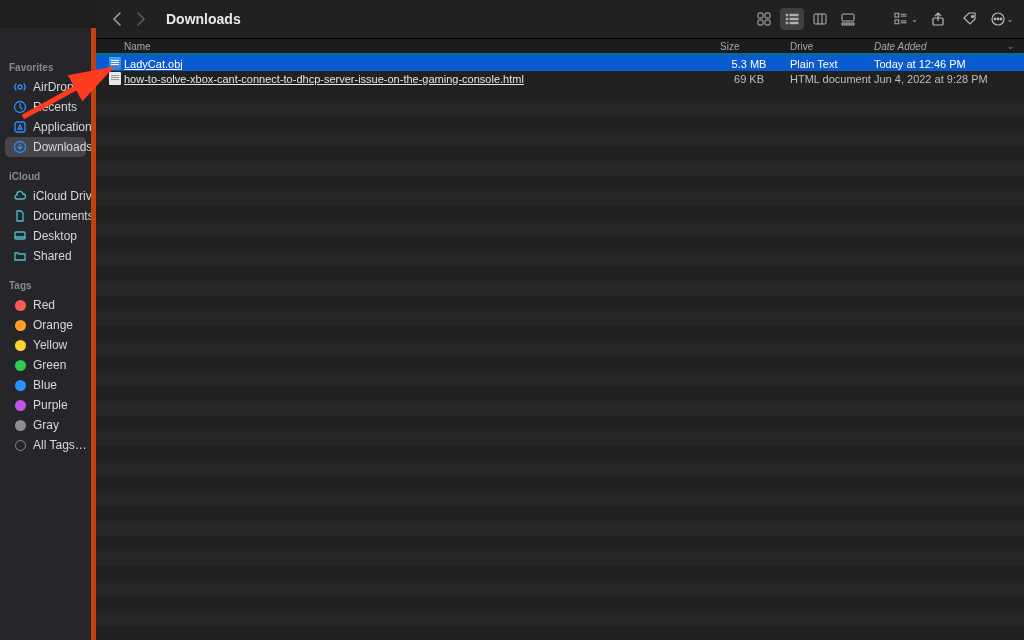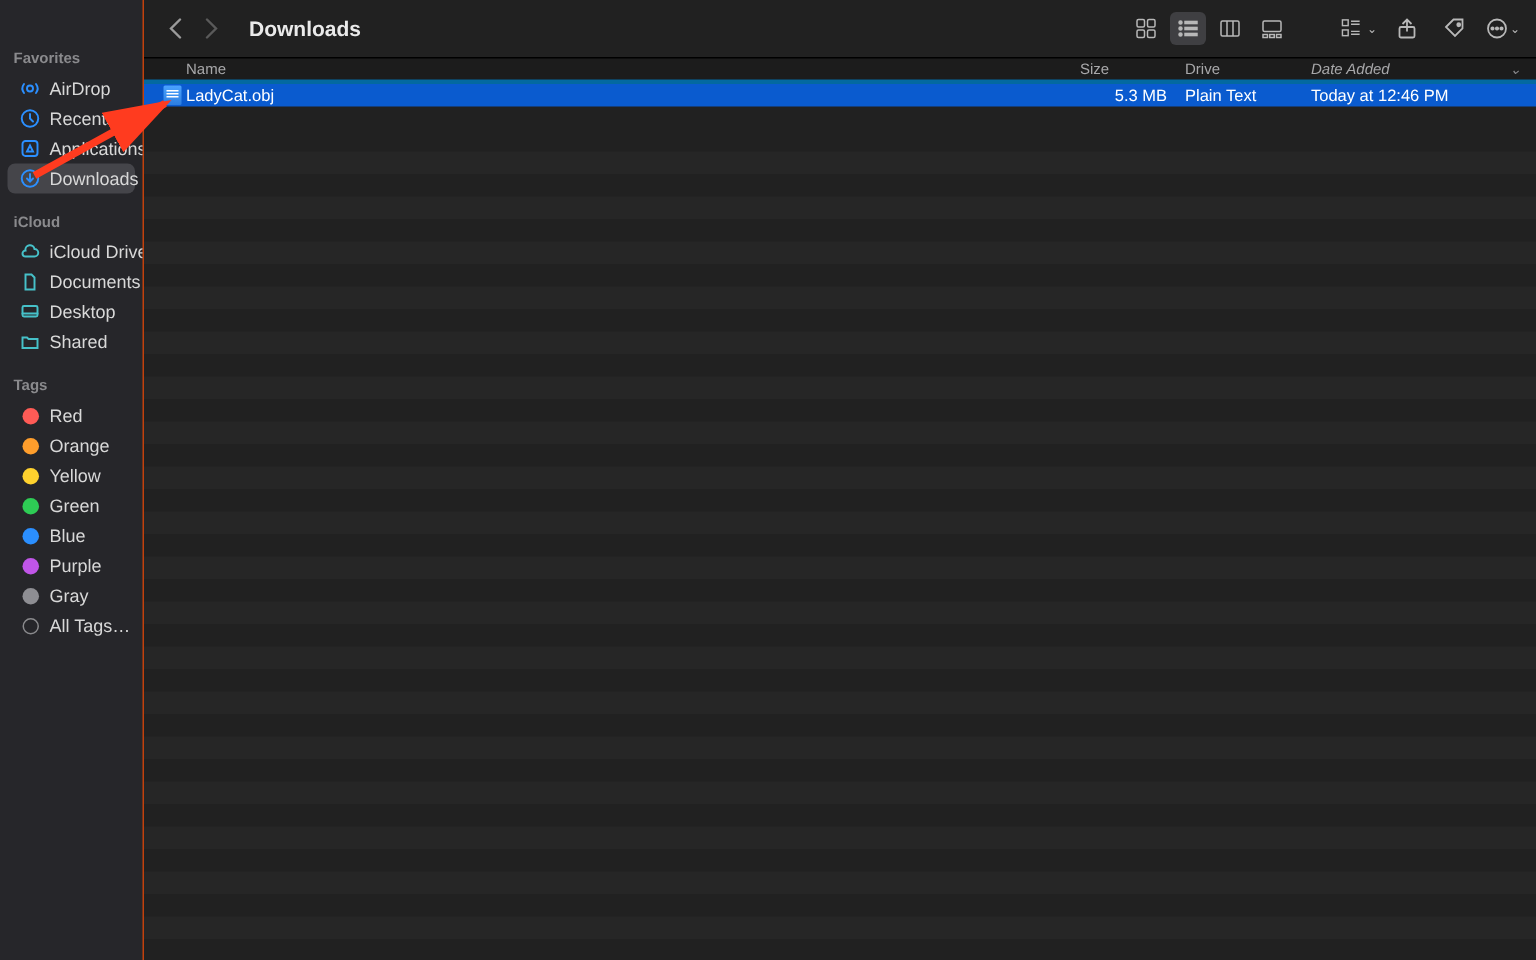--- a/index.html
+++ b/index.html
@@ -1,20 +1,20 @@
 <!DOCTYPE html>
 <html><head>
 <meta charset="utf-8">
 <style>
   * { margin: 0; padding: 0; box-sizing: border-box; font-family: -apple-system, BlinkMacSystemFont, "Helvetica Neue", sans-serif; }
   body { width: 1024px; height: 640px; background: #1e1e1e; color: #ccc; overflow: hidden; font-size: 12px; }
   .window { display: flex; width: 100%; height: 100%; }
 
   
-  .sidebar { width: 96px; flex: 0 0 96px; background: #26262a; padding: 30px 0 0 0; overflow: hidden; border-right: 1px solid #c2410c; }
+  .sidebar { width: 96px; flex: 0 0 96px; background: #26262a; padding: 30px 0 0 0; overflow: hidden; border-right: 5px solid #c2410c; margin-top: 28px; }
   .side-header { color: #8a8a8d; font-size: 10px; font-weight: 600; padding: 4px 9px 4px 9px; }
   .side-item { display: flex; align-items: center; gap: 6px; padding: 3px 8px; border-radius: 5px; margin: 0 5px; cursor: default; color: #d8d8d8; font-size: 12px; white-space: nowrap; }
   .side-item.active { background: #45454a; }
   .side-icon { width: 14px; height: 14px; flex: 0 0 14px; display: flex; align-items: center; justify-content: center; }
   .tag-dot { width: 11px; height: 11px; border-radius: 50%; }
   .tag-all { width: 11px; height: 11px; border-radius: 50%; border: 1.5px solid #8a8a8d; }
 
   
   .main { flex: 1; display: flex; flex-direction: column; background: #212121; }
   .toolbar { height: 38px; display: flex; align-items: center; padding: 0 10px; gap: 8px; }
@@ -34,22 +34,22 @@
   .list-header { display: flex; align-items: center; height: 18px; border-top: 1px solid #000; border-bottom: 3px solid #0369a1; background: #1c1c1c; color: #a8a8aa; font-size: 10px; padding: 0 10px 0 20px; }
   .col-name { flex: 1; padding-left: 8px; }
   .col-size { width: 70px; text-align: left; padding-right: 12px; }
   .col-kind { width: 84px; }
   .col-date { width: 140px; display: flex; align-items: center; justify-content: space-between; font-style: italic; }
 
   
   .files { position: relative; flex: 1; overflow: hidden; }
   .row { display: flex; align-items: center; height: 15px; padding: 0 10px 0 10px; font-size: 11px; }
   .row .cell-icon { width: 18px; display: flex; justify-content: center; }
-  .row .cell-name { flex: 1; color: #e6e6e6; white-space: nowrap; overflow: hidden; }
-  .row .cell-size { width: 70px; text-align: right; padding-right: 12px; color: #bebebe; }
+  .row .cell-name { flex: 1; color: #e6e6e6; white-space: nowrap; overflow: hidden; text-decoration: underline; }
+  .row .cell-size { width: 70px; text-align: center; padding-right: 12px; color: #bebebe; }
   .row .cell-kind { width: 84px; color: #bebebe; }
   .row .cell-date { width: 140px; color: #bebebe; }
   .row.selected { background: #0a5bcf; }
   .row.selected .cell-name, .row.selected .cell-size, .row.selected .cell-kind, .row.selected .cell-date { color: #fff; }
 
   
   .stripes { position: absolute; top: 30px; left: 0; right: 0; bottom: 0; }
   .stripe { height: 15px; }
   .stripe.alt { background: #262626; }
 
@@ -302,20 +302,29 @@
       <div id="file-rows">
           <div class="row selected">
             <span class="cell-icon">
               <span class="fi fi-txt"></span>
             </span>
             <span class="cell-name">LadyCat.obj</span>
             <span class="cell-size">5.3 MB</span>
             <span class="cell-kind">Plain Text</span>
             <span class="cell-date">Today at 12:46 PM</span>
           </div>
+          <div class="row">
+            <span class="cell-icon">
+              <span class="fi fi-doc"></span>
+            </span>
+            <span class="cell-name">how-to-solve-xbox-cant-connect-to-dhcp-server-issue-on-the-gaming-console.html</span>
+            <span class="cell-size">69 KB</span>
+            <span class="cell-kind">HTML document</span>
+            <span class="cell-date">Jun 4, 2022 at 9:28 PM</span>
+          </div>
         </div>
       <div class="stripes" id="stripes">
           <div class="stripe"></div>
           <div class="stripe alt"></div>
           <div class="stripe"></div>
           <div class="stripe alt"></div>
           <div class="stripe"></div>
           <div class="stripe alt"></div>
           <div class="stripe"></div>
           <div class="stripe alt"></div>

